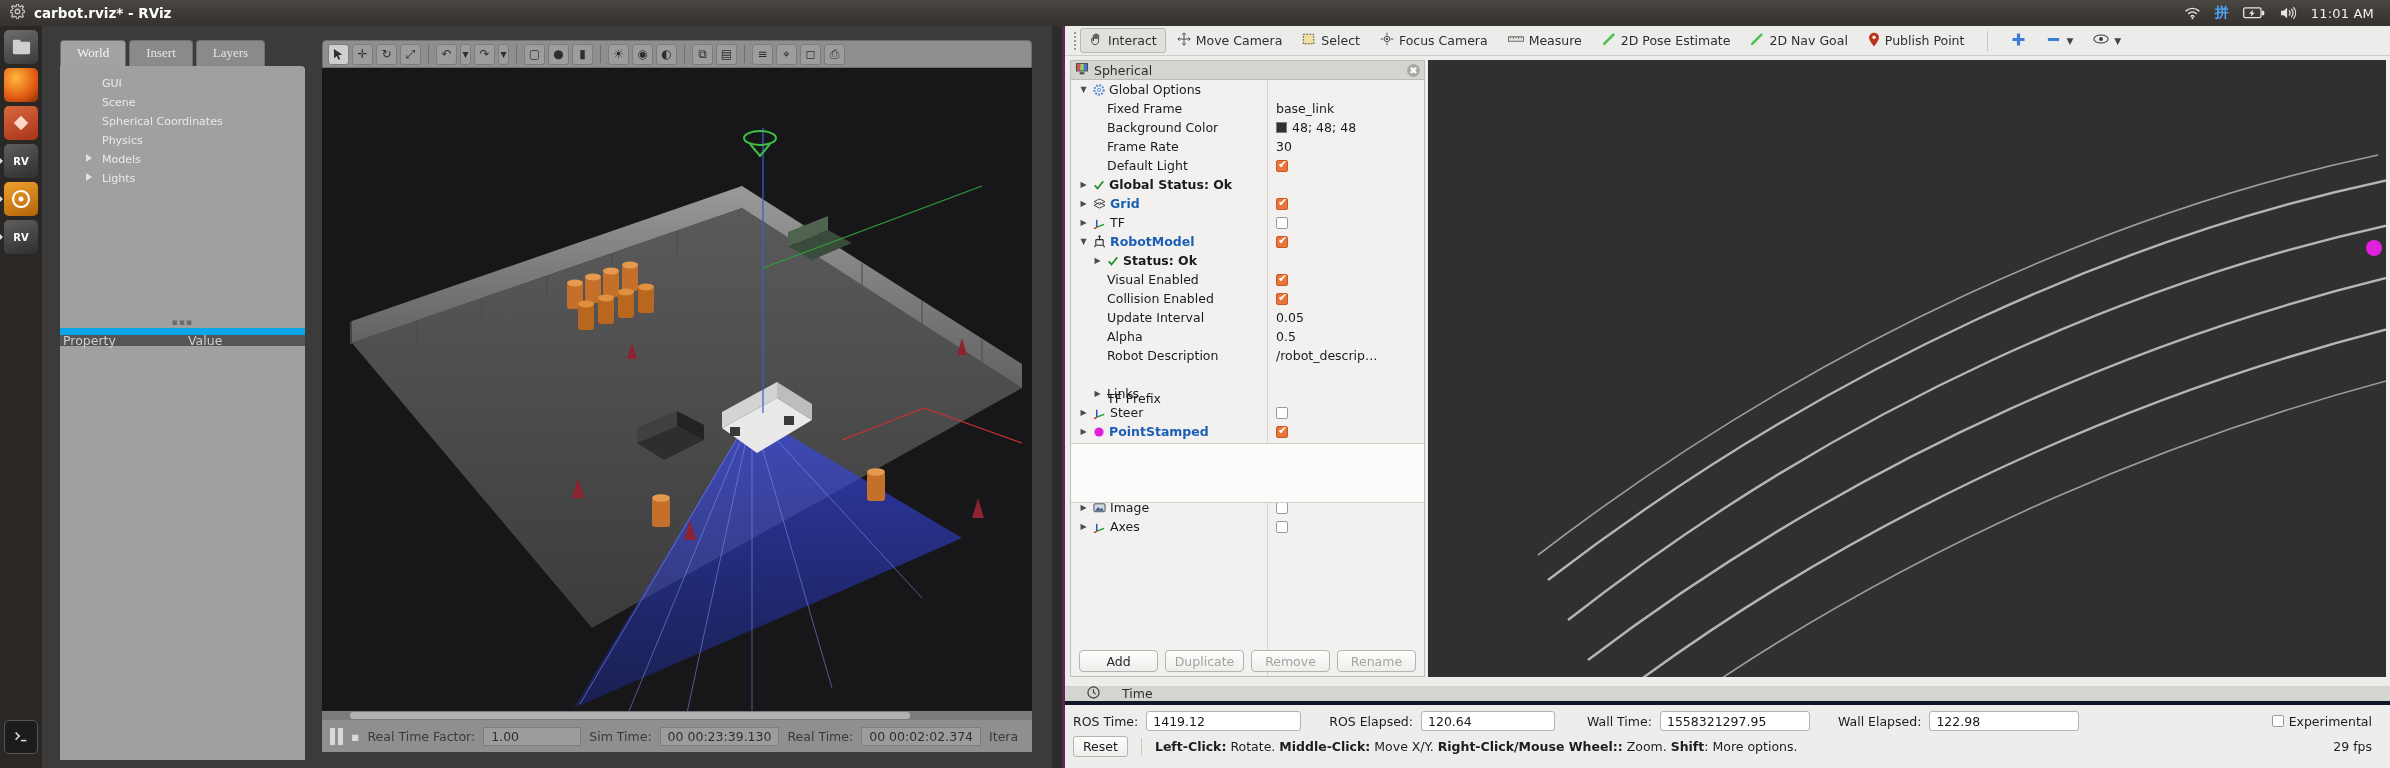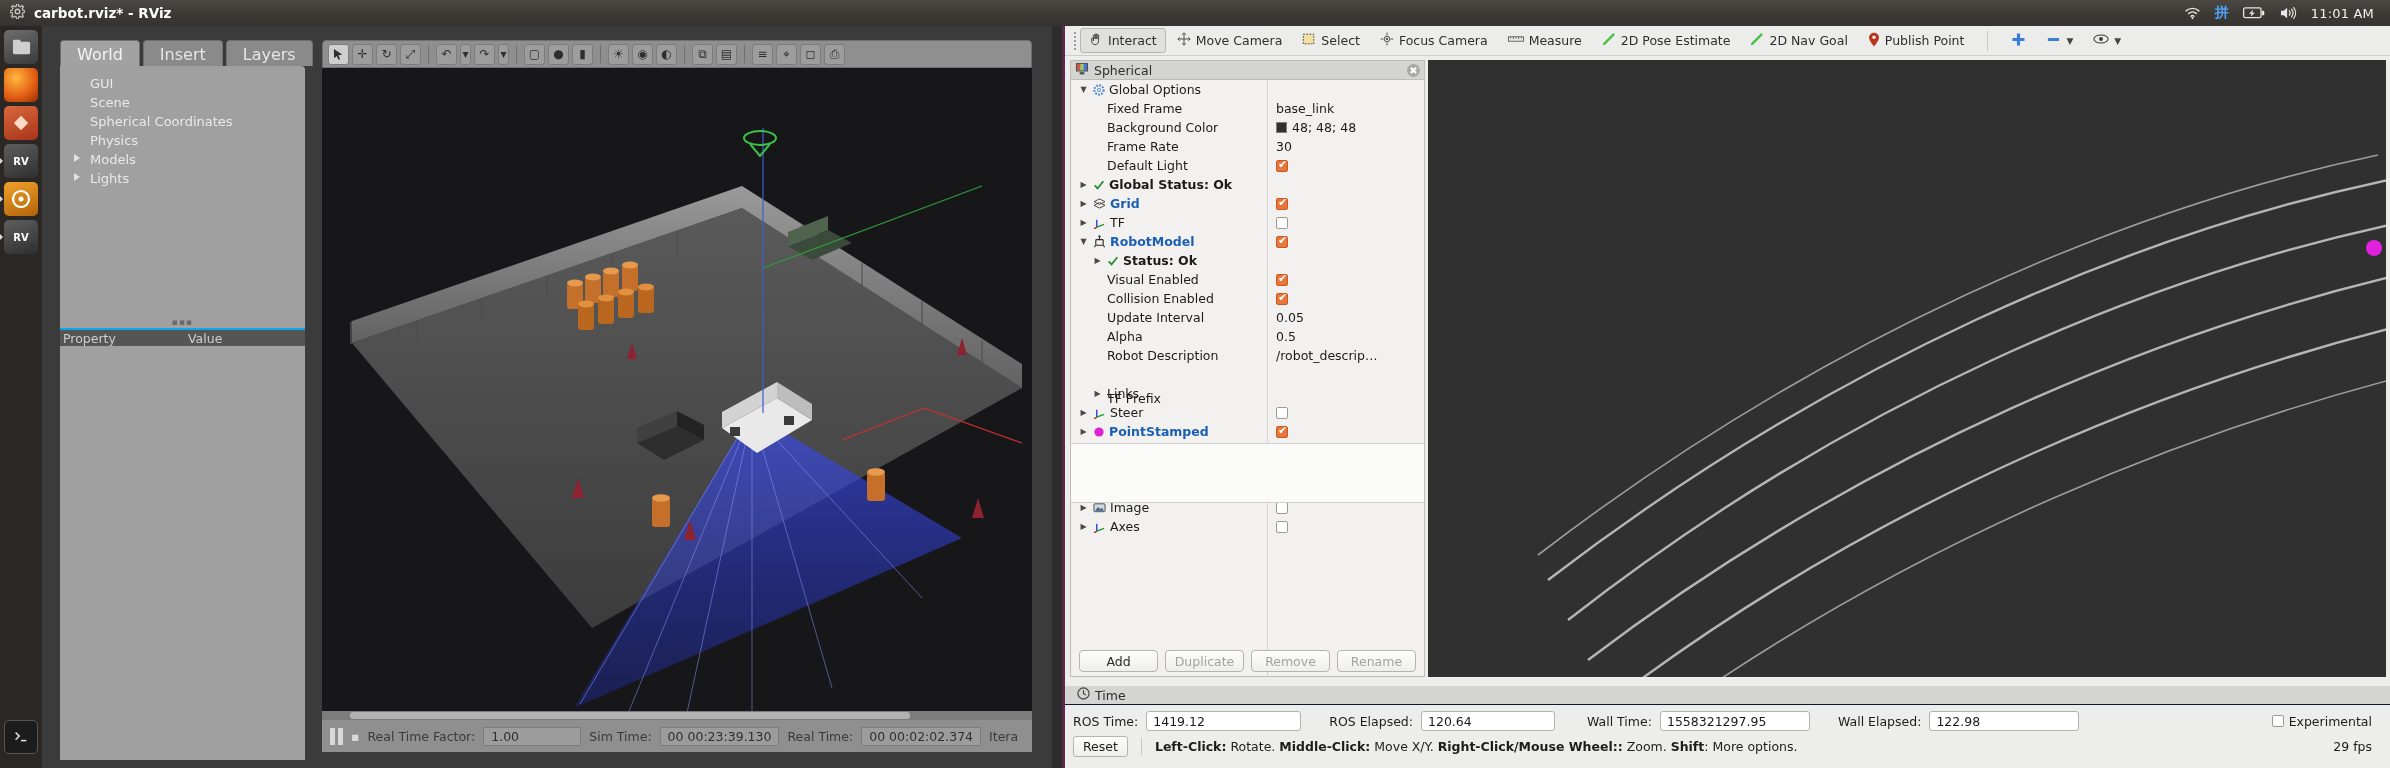--- a/index.html
+++ b/index.html
@@ -43,35 +43,35 @@
                border-top:4px solid transparent;border-bottom:4px solid transparent;
                border-left:4px solid #dcdcdc; }
 
   
   #gazebo {
     position:absolute; left:42px; top:26px; width:1010px; height:742px;
     background:#3b3b3b;
   }
   #gz-left { position:absolute; left:18px; top:14px; width:245px; height:712px; }
   .gz-tabs { display:flex; height:26px; }
-  .gz-tab { background:#8a8a8a; color:#e6e6e6; font-size:16px;
+  .gz-tab { background:#8a8a8a; color:#e6e6e6; font-size:13px;
             padding:4px 16px 3px 16px; border-radius:4px 4px 0 0; margin-right:3px;
-            border:1px solid #6f6f6f; border-bottom:none; }
+            border:1px solid #6f6f6f; border-bottom:none;font-family:Liberation Serif, serif; }
   .gz-tab.active { background:#a2a2a2; color:#f4f4f4; }
   .gz-tree { background:#a0a0a0; height:250px; border-radius:0 4px 0 0;
              padding:8px 0 0 0; }
-  .gz-node { font-size:13px; color:#e9e9e9; padding:1px 0 1px 30px; position:relative;
-             line-height:17px; }
+  .gz-node { font-size:11px; color:#e9e9e9; padding:1px 0 1px 30px; position:relative;
+             line-height:17px;margin-left:12px; }
   .gz-node .arrow { position:absolute; left:14px; top:4px; width:0;height:0;
         border-top:4px solid transparent;border-bottom:4px solid transparent;
         border-left:6px solid #e2e2e2; }
   .gz-grip { background:#a0a0a0; height:12px; display:flex; align-items:center;
              justify-content:center; color:#6a6a6a; font-size:9px; letter-spacing:1px;}
   .gz-pv { background:#555; display:flex; font-size:12.5px; color:#cfcfcf;
-           height:18px; align-items:center; border-top:2px solid #0ea5e9;}
+           height:18px; align-items:center; border-top:7px solid #0ea5e9;}
   .gz-pv .p { width:128px; padding-left:3px;}
   .gz-propbody { background:#a0a0a0; height:414px; }
 
   
   #gz-3dwrap { position:absolute; left:280px; top:14px; width:710px; height:712px; }
   .gz-toolbar { height:28px; background:#8f8f8f; border:1px solid #6e6e6e;
                 border-radius:4px 4px 0 0; display:flex; align-items:center;
                 padding:0 5px; gap:3px; }
   .tbtn { width:21px; height:21px; border-radius:3px; background:#9d9d9d;
           border:1px solid #7d7d7d; display:flex; align-items:center;
@@ -138,22 +138,22 @@
           display:flex; align-items:center; justify-content:center; }
   .dbtn.dis { color:#a3a3a0; }
 
   #rv-3d { position:absolute; left:363px; top:4px; width:958px; height:617px;
            background:#303030; overflow:hidden; }
 
   
   #timepanel { position:absolute; left:0; bottom:0; width:1325px; height:82px;
                background:#ededeb; }
   .tp-head { height:19px; background:#d4d4d0; display:flex; align-items:center;
-             padding:0 12px; font-size:12.5px; color:#2d2d2d; gap:5px;
-             border-bottom:1px solid #0f172a;}
+             padding:0 22px; font-size:12.5px; color:#2d2d2d; gap:22px;
+             border-bottom:4px solid #0f172a;}
   .tp-row { display:flex; align-items:center; gap:8px; padding:6px 8px 3px 8px;
             font-size:12.5px; color:#1d1d1d;}
   .tinput { background:#fff; border:1px solid #b3b3af; border-radius:3px;
             height:20px; padding:0 6px; font-size:12.5px; color:#1a1a1a;
             display:flex; align-items:center;}
   .tp-hint { display:flex; align-items:center; gap:8px; padding:2px 8px;
              font-size:12.5px; color:#1d1d1d;}
   .hbtn { border:1px solid #b4b4b0; border-radius:3px; background:linear-gradient(#fdfdfc,#eeeeec);
           padding:2px 9px; font-size:12.5px; }
   #rv-statusright { margin-left:auto; display:flex; align-items:center; gap:5px; padding-right:10px;}

